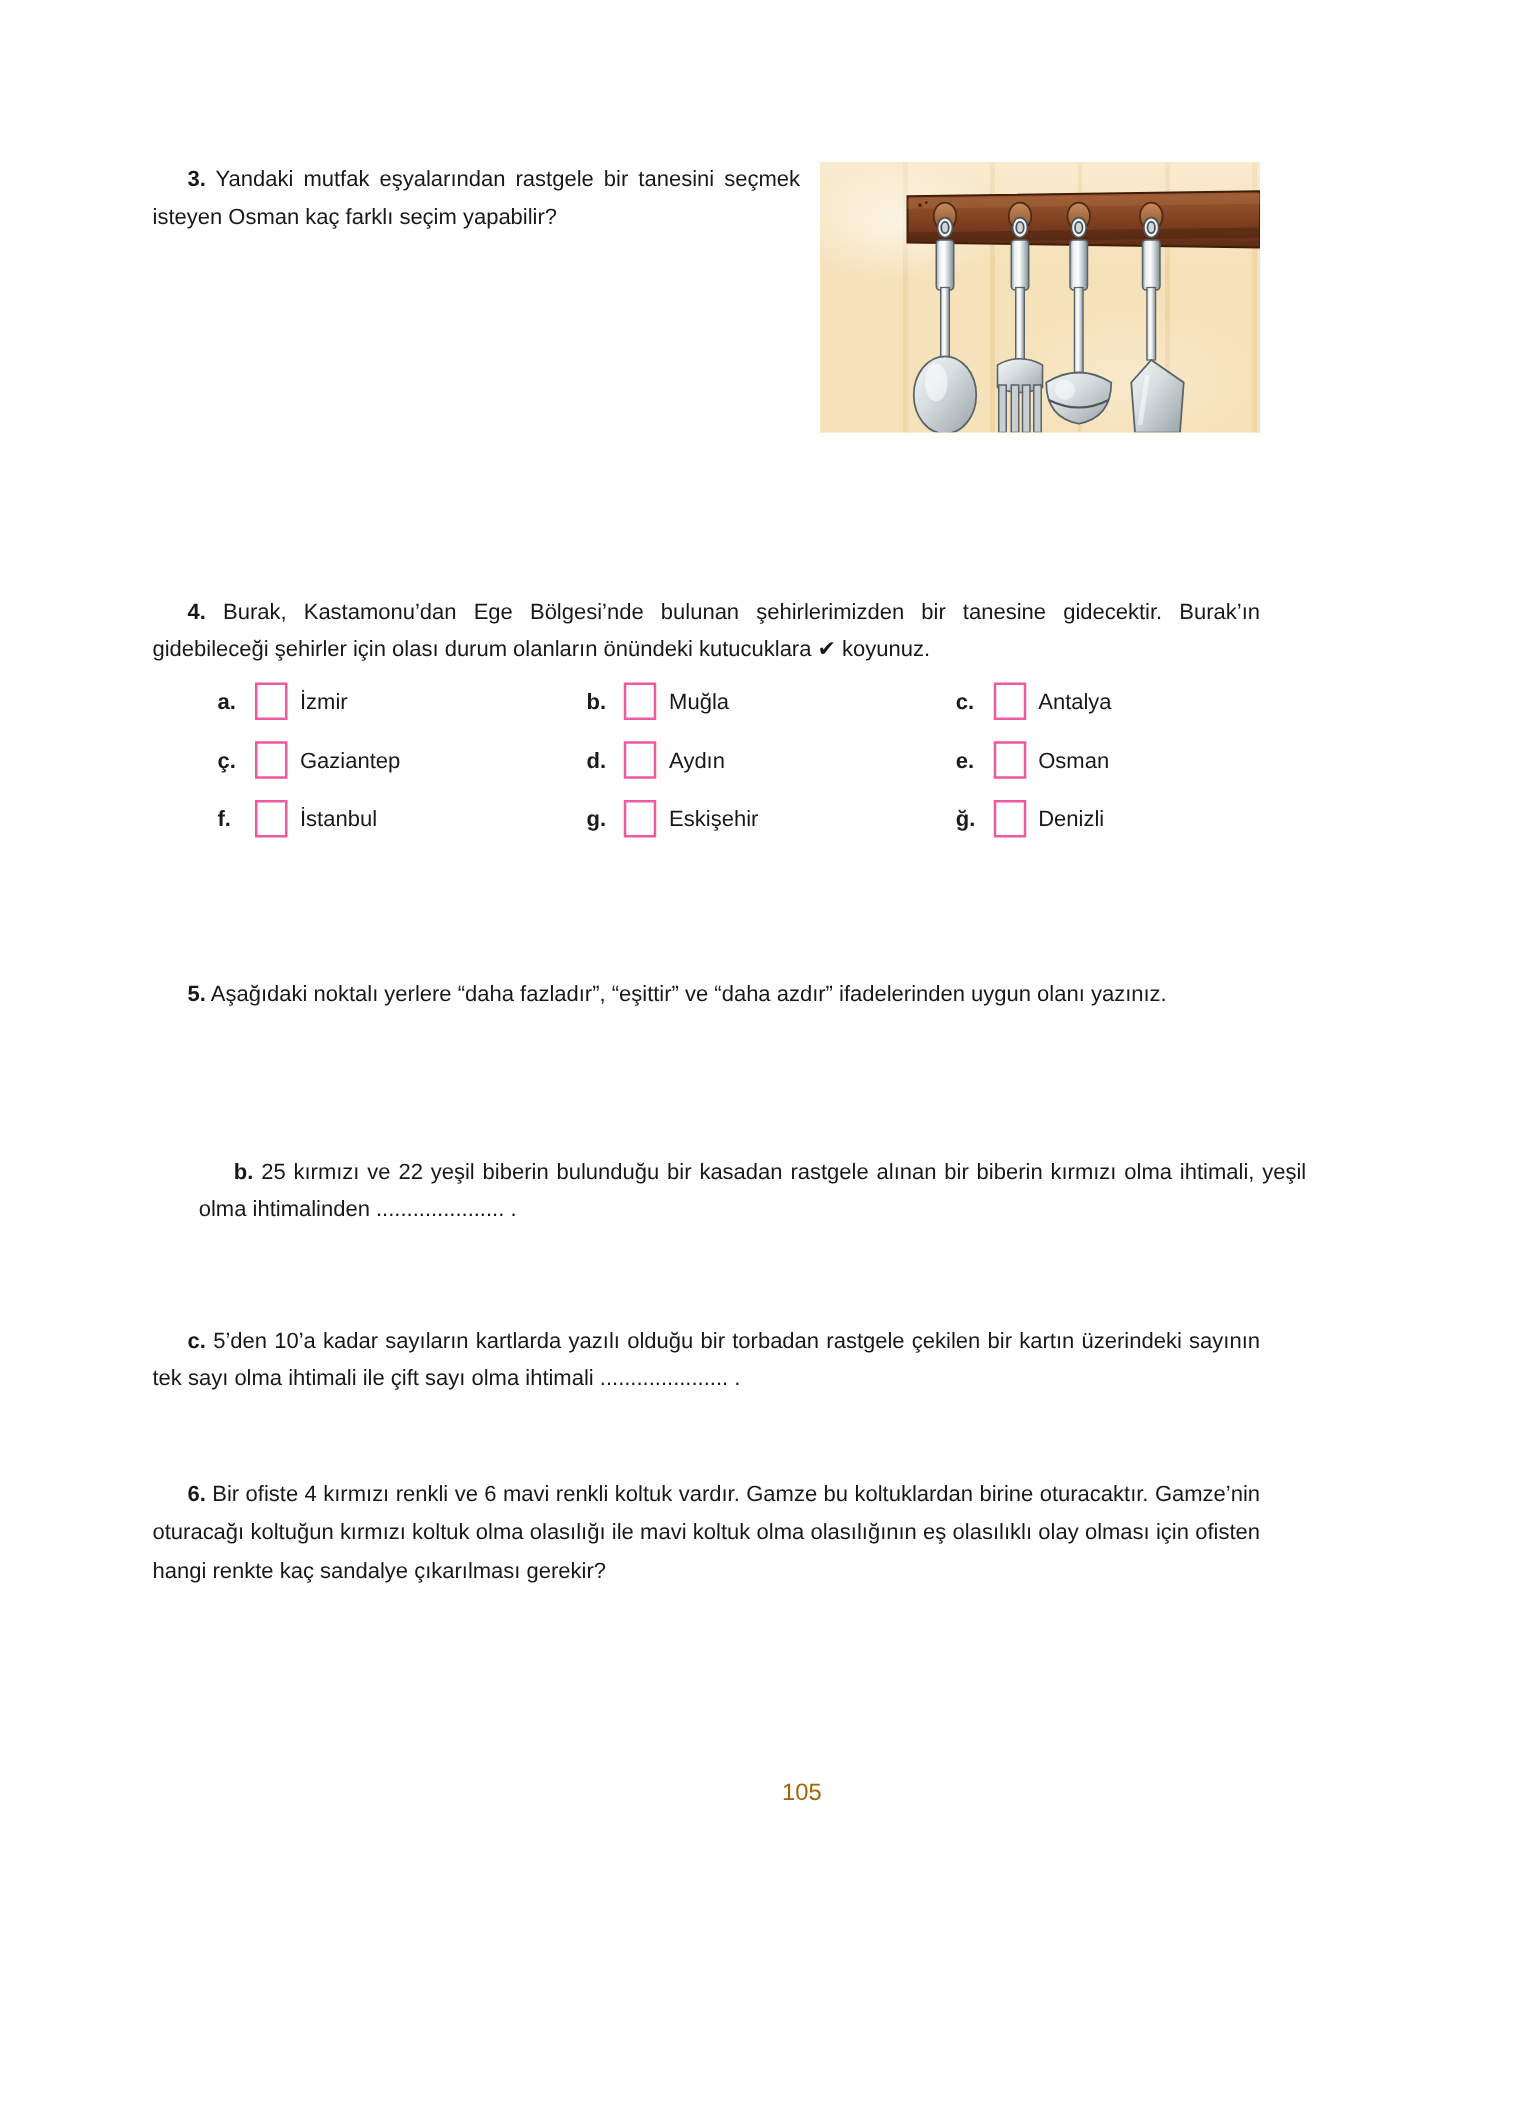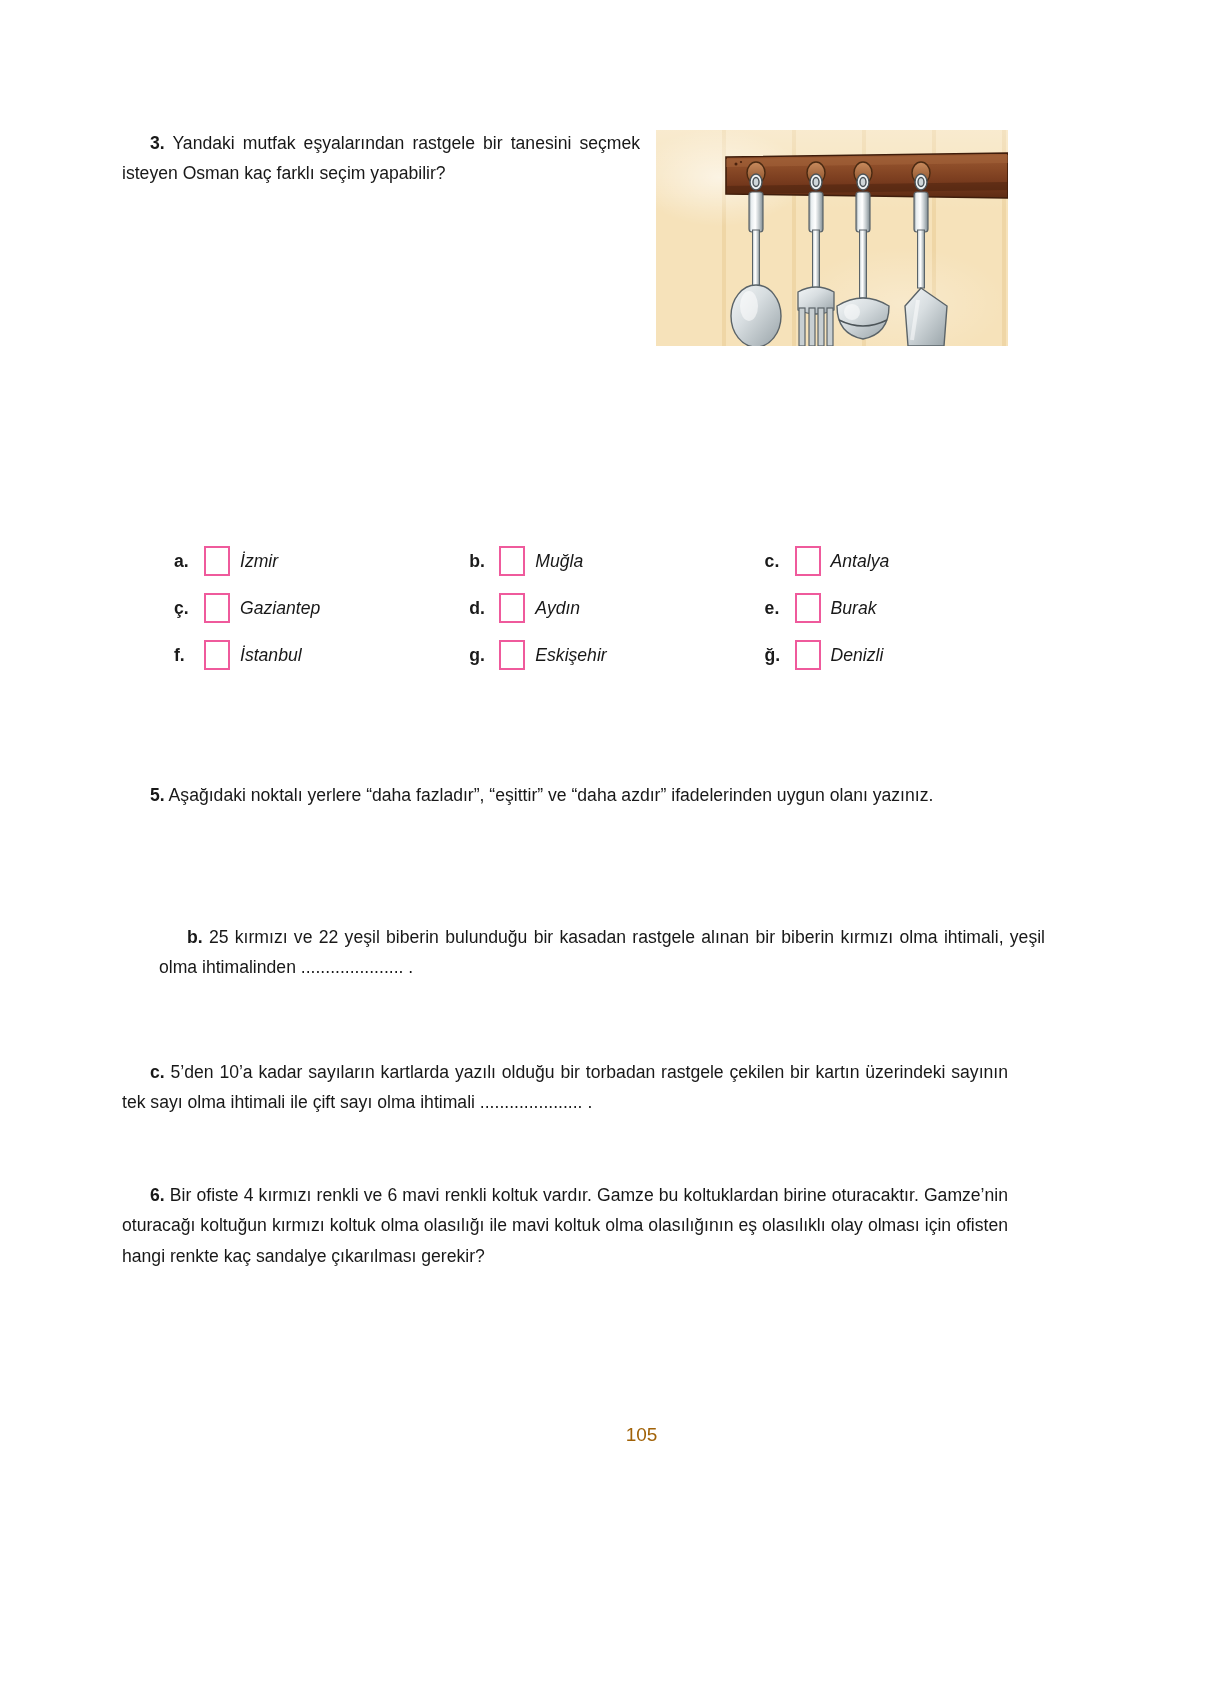--- a/index.html
+++ b/index.html
@@ -114,21 +114,20 @@
     height: 30px;
     border: 2px solid #ef5a9c;
     background: #ffffff;
     flex: 0 0 26px;
     margin-right: 10px;
   }
   .check-label {
     font-size: 17.6px;
     color: #181818;
     white-space: nowrap;
-    font-style: italic;
   }
 
   
   #q5 {
     left: 122px;
     top: 757px;
     width: 886px;
   }
   #q5a {
     left: 122px;
@@ -267,20 +266,26 @@
 
       <g>
         <rect x="258" y="62" width="14" height="40" rx="3" fill="url(#metg)" stroke="#5a6368" stroke-width="1.2"></rect>
         <rect x="261.5" y="100" width="7" height="58" fill="url(#metg)" stroke="#5a6368" stroke-width="1"></rect>
         <path d="M265,158 l26,18 l-3,40 l-36,0 l-3,-40 Z" fill="url(#bowlg)" stroke="#5a6368" stroke-width="1.4"></path>
         <path d="M262,170 l-6,40" stroke="#ffffff" stroke-width="4" opacity="0.5" fill="none"></path>
       </g>
     </svg>
   </div>
 
+  <div class="q-block" id="q4">
+    <div class="q-para">
+      <span class="indent"></span><span class="qnum">4.</span>
+      <span>Burak, Kastamonu’dan Ege Bölgesi’nde bulunan şehirlerimizden bir tanesine gidecektir. Burak’ın gidebileceği şehirler için olası durum olanların önündeki kutucuklara ✔ koyunuz.</span>
+    </div>
+  </div>
 
   <div class="check-grid">
     <div class="check-row">
       <div class="check-cell">
         <span class="check-letter">a.</span>
         <span class="checkbox"></span>
         <span class="check-label">İzmir</span>
       </div>
       <div class="check-cell">
         <span class="check-letter">b.</span>
@@ -300,21 +305,21 @@
         <span class="check-label">Gaziantep</span>
       </div>
       <div class="check-cell">
         <span class="check-letter">d.</span>
         <span class="checkbox"></span>
         <span class="check-label">Aydın</span>
       </div>
       <div class="check-cell">
         <span class="check-letter">e.</span>
         <span class="checkbox"></span>
-        <span class="check-label">Burak</span>
+        <span class="check-label">Osman</span>
       </div>
     </div>
     <div class="check-row">
       <div class="check-cell">
         <span class="check-letter">f.</span>
         <span class="checkbox"></span>
         <span class="check-label">İstanbul</span>
       </div>
       <div class="check-cell">
         <span class="check-letter">g.</span>

